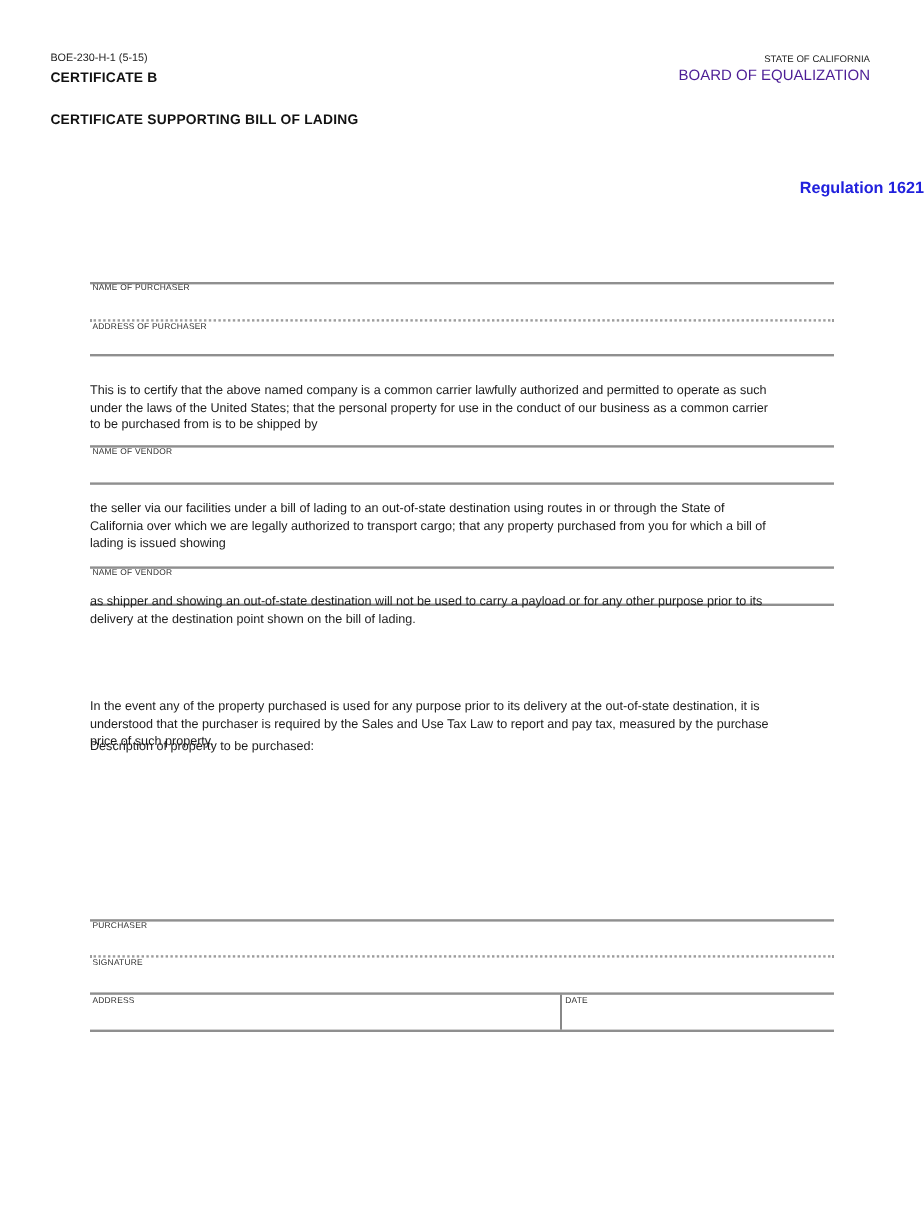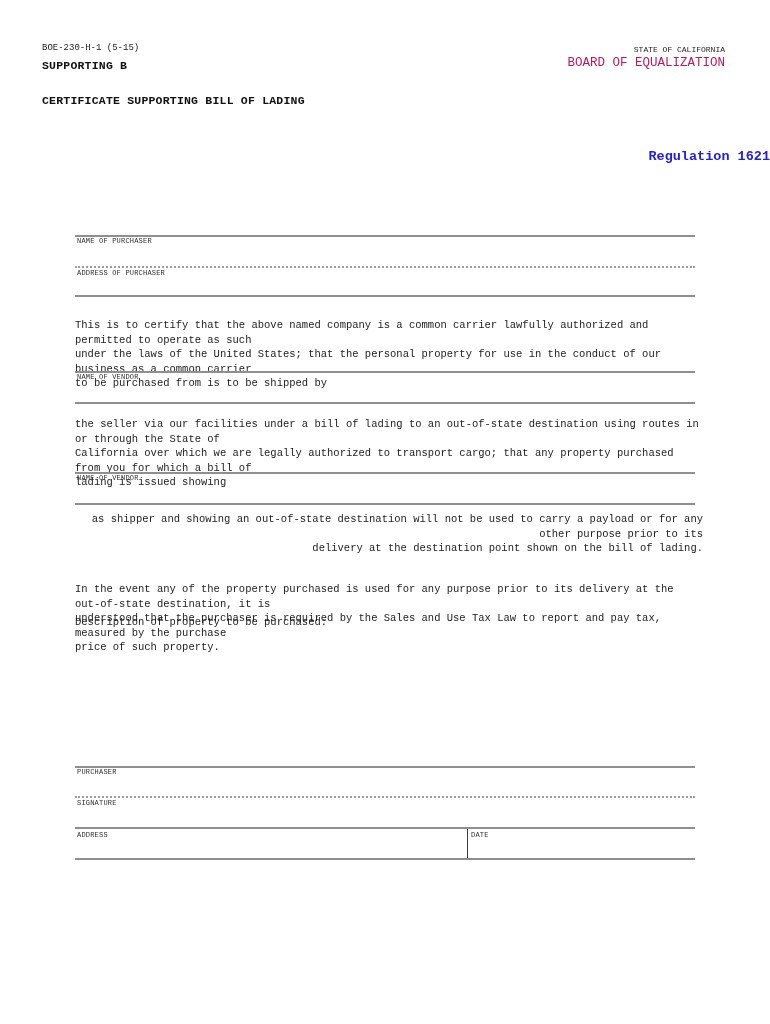--- a/index.html
+++ b/index.html
@@ -8,58 +8,57 @@
     font-family: "Liberation Sans", sans-serif;
     color: #1c1c1c;
     -webkit-font-smoothing: antialiased;
   }
   .page {
     position: relative;
     width: 770px;
     height: 1024px;
     background: #ffffff;
     overflow: hidden;
-    font-family: Liberation Mono, monospace;
   }
   
   .form-number {
     position: absolute; left: 42px; top: 43px;
     font-size: 9px; color: #1c1c1c;
   }
   .hdr-title {
     position: absolute; left: 42px;
     font-size: 11.5px; font-weight: 700; color: #111;
     letter-spacing: 0.2px; white-space: nowrap;
   }
   .hdr-title.t1 { top: 59px; }
   .hdr-title.t2 { top: 77px; }
   .hdr-title.t3 { top: 94px; }
   .agency-state {
     position: absolute; right: 45px; top: 45px;
     font-size: 8px; color: #1c1c1c; white-space: nowrap;
   }
   .agency-board {
     position: absolute; right: 45px; top: 56px;
-    font-size: 12.5px; color: #be185d; white-space: nowrap; padding-left: 27px;
+    font-size: 12.5px; color: #4c1d95; white-space: nowrap; padding-left: 27px;
   }
   
   .regulation {
     position: absolute; left: 0; top: 149px; width: 770px;
     text-align: right; font-size: 13.5px; font-weight: 700;
   }
   
   .para {
     position: absolute; left: 75px; width: 628px;
     font-size: 10.5px; line-height: 14.5px;
     white-space: pre-line; color: #1c1c1c;
   }
   .p-intro       { top: 189px; }
   .p-certify     { top: 312px; margin-top: 6px; }
   .p-seller      { top: 417px; }
-  .p-shipper     { top: 512px; text-align: right; }
+  .p-shipper     { top: 494px; }
   .p-event       { top: 582px; }
   .p-description { top: 615px; }
   
   .rule {
     position: absolute; left: 75px; width: 620px; height: 0;
     border-top: 2px solid #8f8f8f;
   }
   .rule.dotted { border-top: 2px dotted #9c9c9c; }
   
   .field-label {
@@ -92,21 +91,21 @@
   .ad-box .cell-input  { position: absolute; top: 0; bottom: 0; }
   .ad-box .in-address  { left: 0; width: 392px; }
   .ad-box .in-date     { left: 393px; right: 0; }
 </style>
 </head>
 <body>
 
 <div class="page">
 
   <div class="form-number">BOE-230-H-1 (5-15)</div>
-  <div class="hdr-title t1">SUPPORTING B</div>
+  <div class="hdr-title t1">CERTIFICATE B</div>
   <div class="hdr-title t3">CERTIFICATE SUPPORTING BILL OF LADING</div>
   <div class="agency-state">STATE OF CALIFORNIA</div>
   <div class="agency-board">BOARD OF EQUALIZATION</div>
 
   <div class="regulation" id="regulation-title" style="color: rgb(33, 33, 221);">Regulation 1621</div>
 
 
   <div class="rule" style="top:235px"></div>
   <div class="field-label" style="top:237px">NAME OF PURCHASER</div>
   <div class="field-input" style="top:246px;height:20px"></div>

